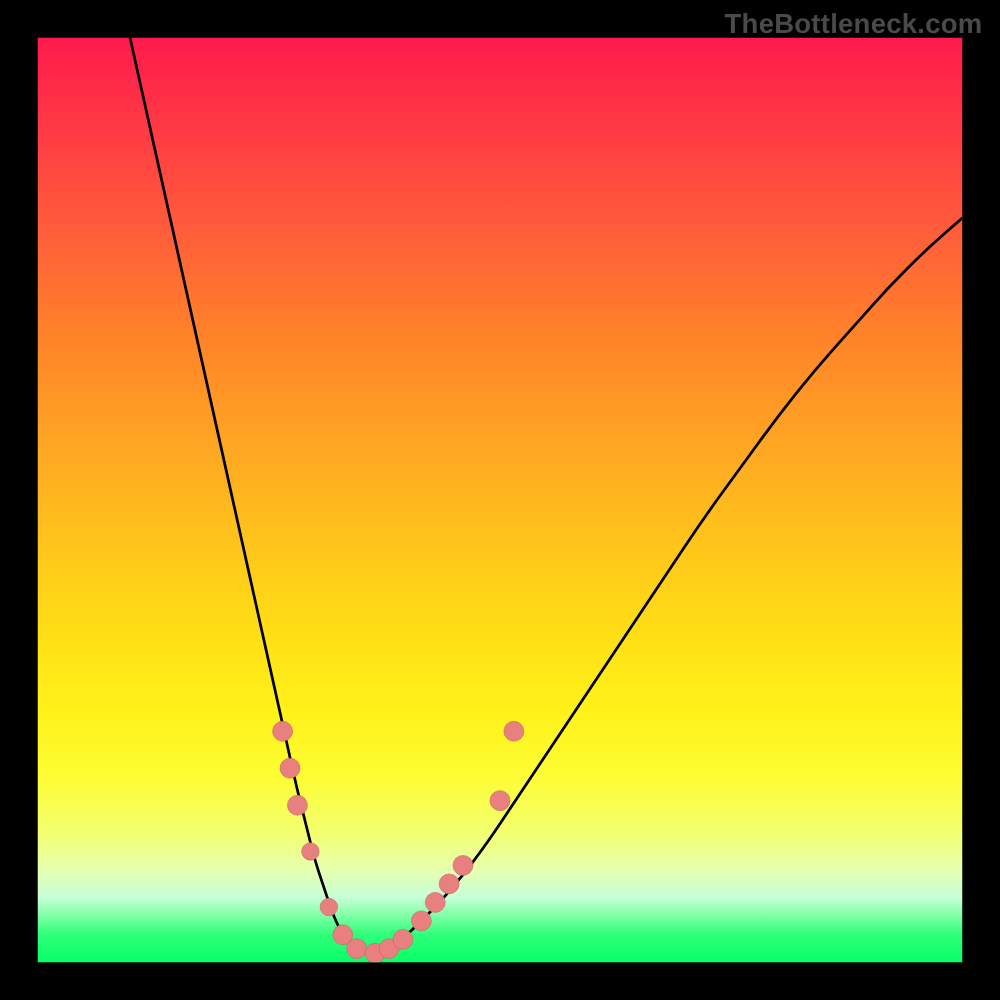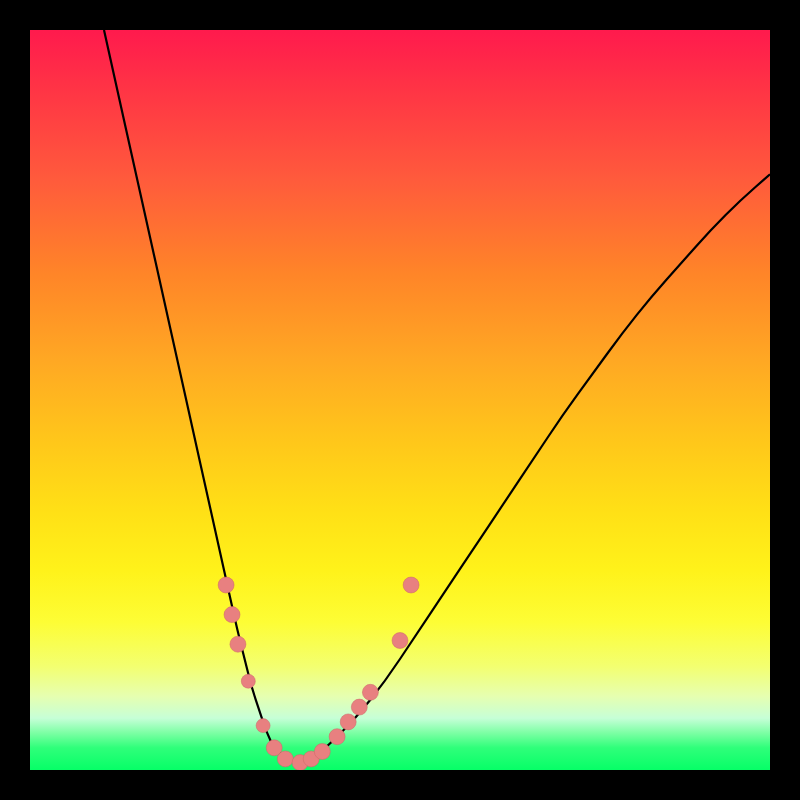--- a/index.html
+++ b/index.html
@@ -69,20 +69,21 @@
     left: 0; top: 0;
     width: 100%;
     height: 100%;
     z-index: 3;
   }
 </style>
 </head>
 <body>
 
 <div class="frame">
+  <div class="watermark">TheBottleneck.com</div>
   <div class="plot">
     <div class="gradient"></div>
     <svg class="curve" viewBox="0 0 740 740" preserveAspectRatio="none">
       <path id="curve-path" fill="none" stroke-width="2.2" d="M 74,0 Q 88.8,66.60000000000002 96.2,99.90000000000003 Q 103.60000000000001,133.20000000000005 111,166.50000000000006 Q 118.4,199.80000000000007 125.8,233.10000000000002 Q 133.2,266.4 140.6,299.69999999999993 Q 148,332.99999999999994 155.4,366.29999999999995 Q 162.8,399.59999999999997 170.2,432.9 Q 177.6,466.2 185,499.5 Q 192.4,532.8 196.10000000000002,549.45 Q 199.8,566.1 203.5,582.75 Q 207.20000000000002,599.4 210.9,614.2 Q 214.6,629 218.3,643.8 Q 222,658.6 225.7,669.7 Q 229.4,680.8 233.10000000000002,691.9 Q 236.8,703 240.5,710.4 Q 244.20000000000002,717.8 247.90000000000003,721.5 Q 251.60000000000002,725.2 259,728.9000000000001 Q 266.4,732.6 273.79999999999995,730.75 Q 281.2,728.9 288.6,723.3499999999999 Q 296,717.8 310.8,703 Q 325.6,688.2 340.4,669.7 Q 355.2,651.2 370,629 Q 384.8,606.8 399.6,584.5999999999999 Q 414.40000000000003,562.4 429.20000000000005,540.2 Q 444,518 458.8,495.8 Q 473.6,473.6 488.40000000000003,451.4 Q 503.20000000000005,429.2 518,407 Q 532.8,384.8 547.5999999999999,364.45 Q 562.4,344.09999999999997 577.2,323.75 Q 592,303.40000000000003 606.8,284.9 Q 621.6,266.4 636.4000000000001,249.74999999999997 Q 651.2,233.09999999999997 666,216.45000000000002 Q 680.8000000000001,199.80000000000007 695.6,185 Q 710.4,170.19999999999993 725.2,157.24999999999994 T 740,144.29999999999995" stroke="#000000"></path>
     </svg>
     <svg class="markers" viewBox="0 0 740 740" preserveAspectRatio="none">
       <g id="markers-group">
           <circle cx="196.10000000000002" cy="555" r="8" fill="#e88080" stroke="#cc6666" stroke-width="0.5"></circle>
           <circle cx="202.02" cy="584.6" r="8" fill="#e88080" stroke="#cc6666" stroke-width="0.5"></circle>
           <circle cx="207.94000000000003" cy="614.2" r="8" fill="#e88080" stroke="#cc6666" stroke-width="0.5"></circle>

